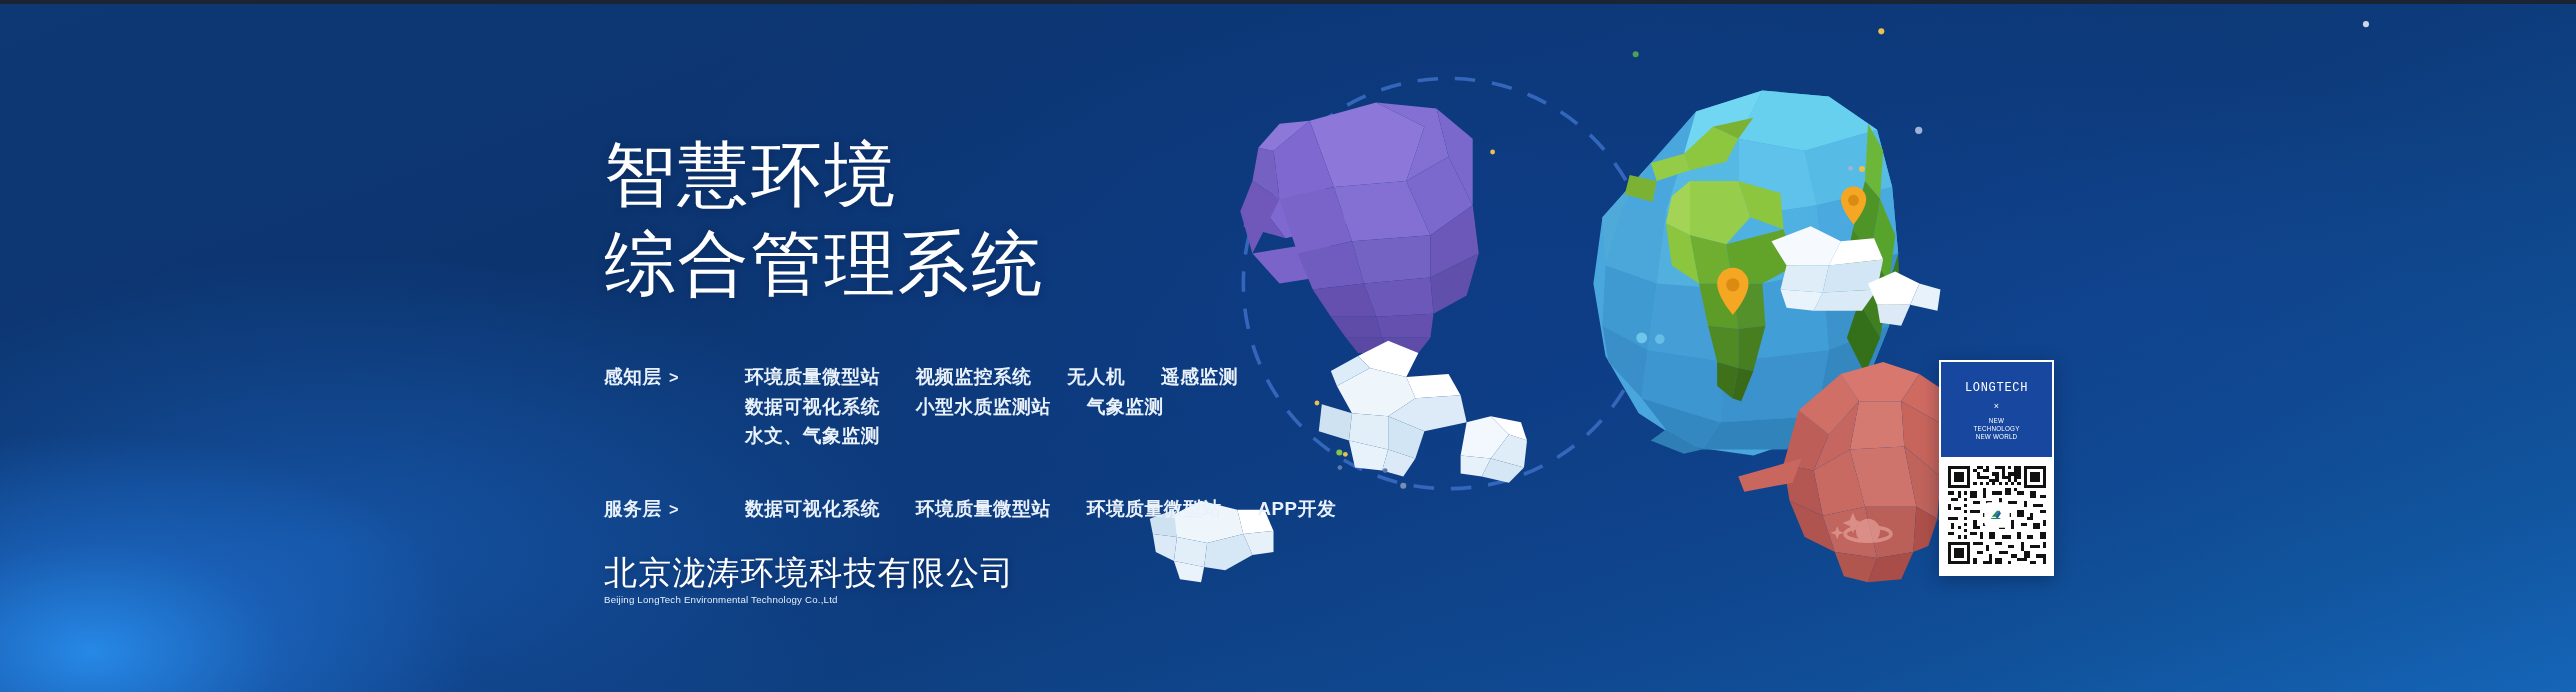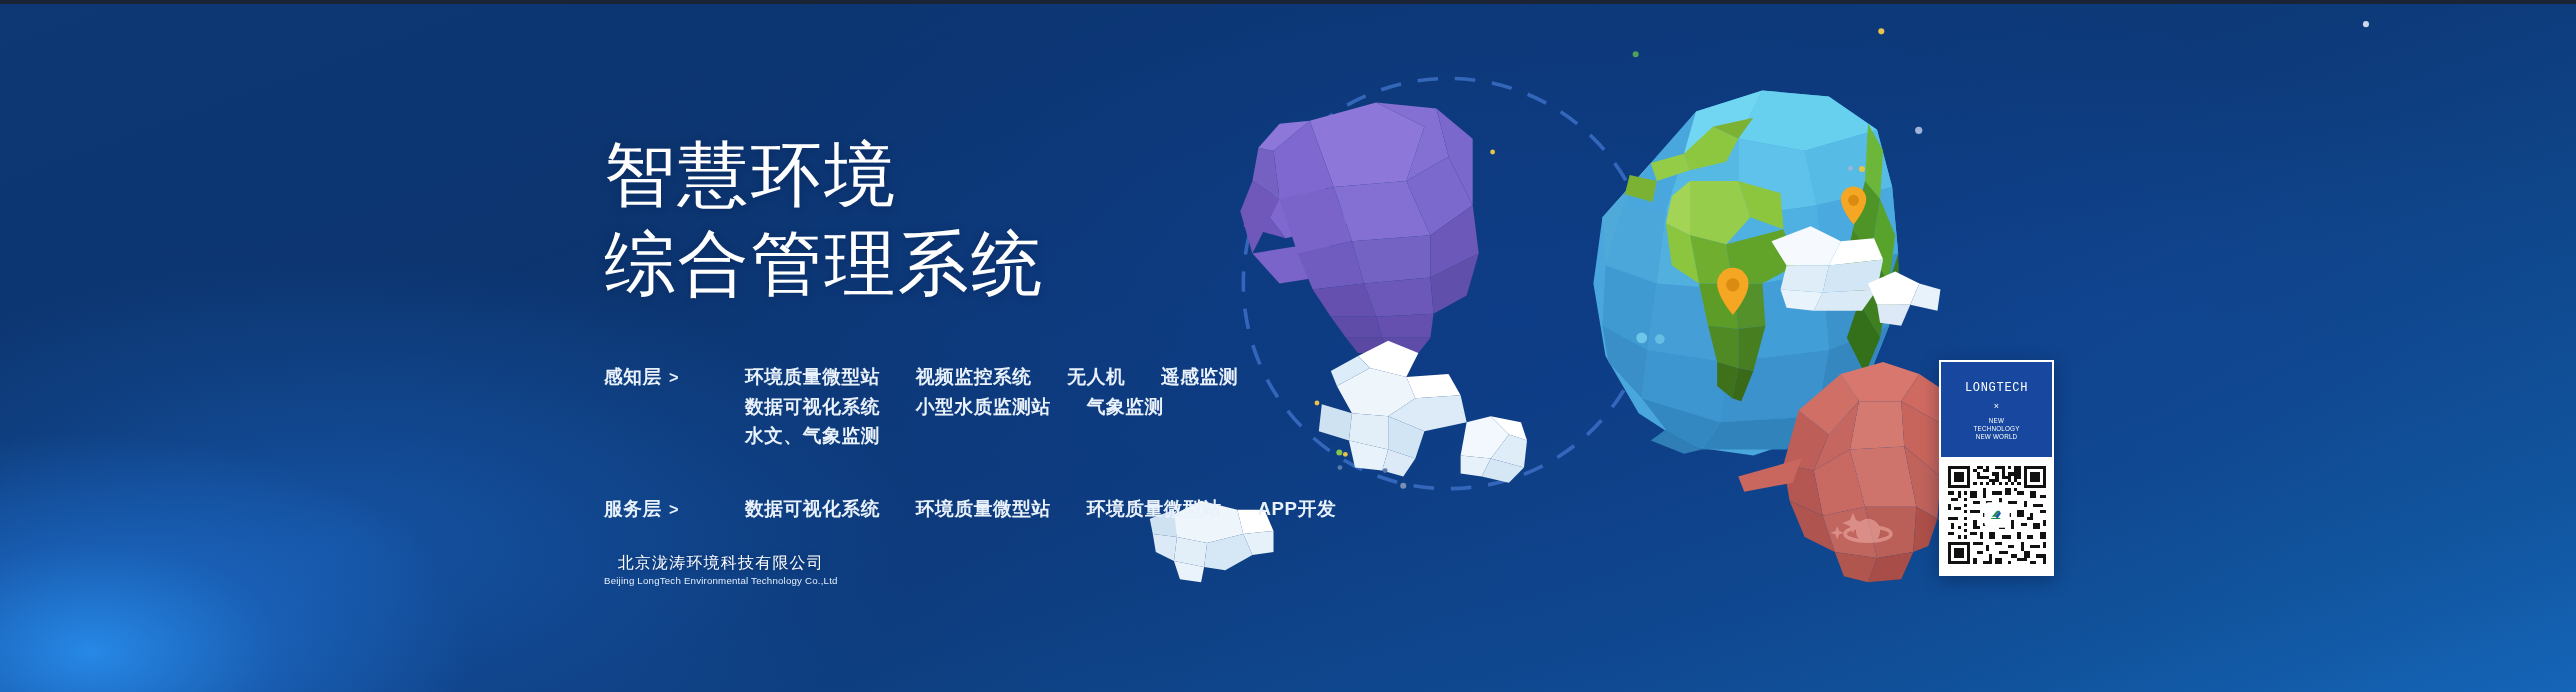--- a/index.html
+++ b/index.html
@@ -66,25 +66,24 @@
   .layer-line .item:last-child{margin-right:0;}
 
   
   .company{
     position:absolute;
     left:604px;
     top:554px;
   }
   .company-cn{
     color:#ffffff;
-    font-size:16px;
+    font-size:33px;
     letter-spacing:1.2px;
     line-height:1.15;
     text-shadow:0 1.2px 6px rgba(0,20,60,.4);
-    text-align:center;
   }
   .company-en{
     color:#e4eefb;
     font-size:9.7px;
     letter-spacing:0.2px;
     margin-top:2.4px;
   }
 
   
   .qrcard{

